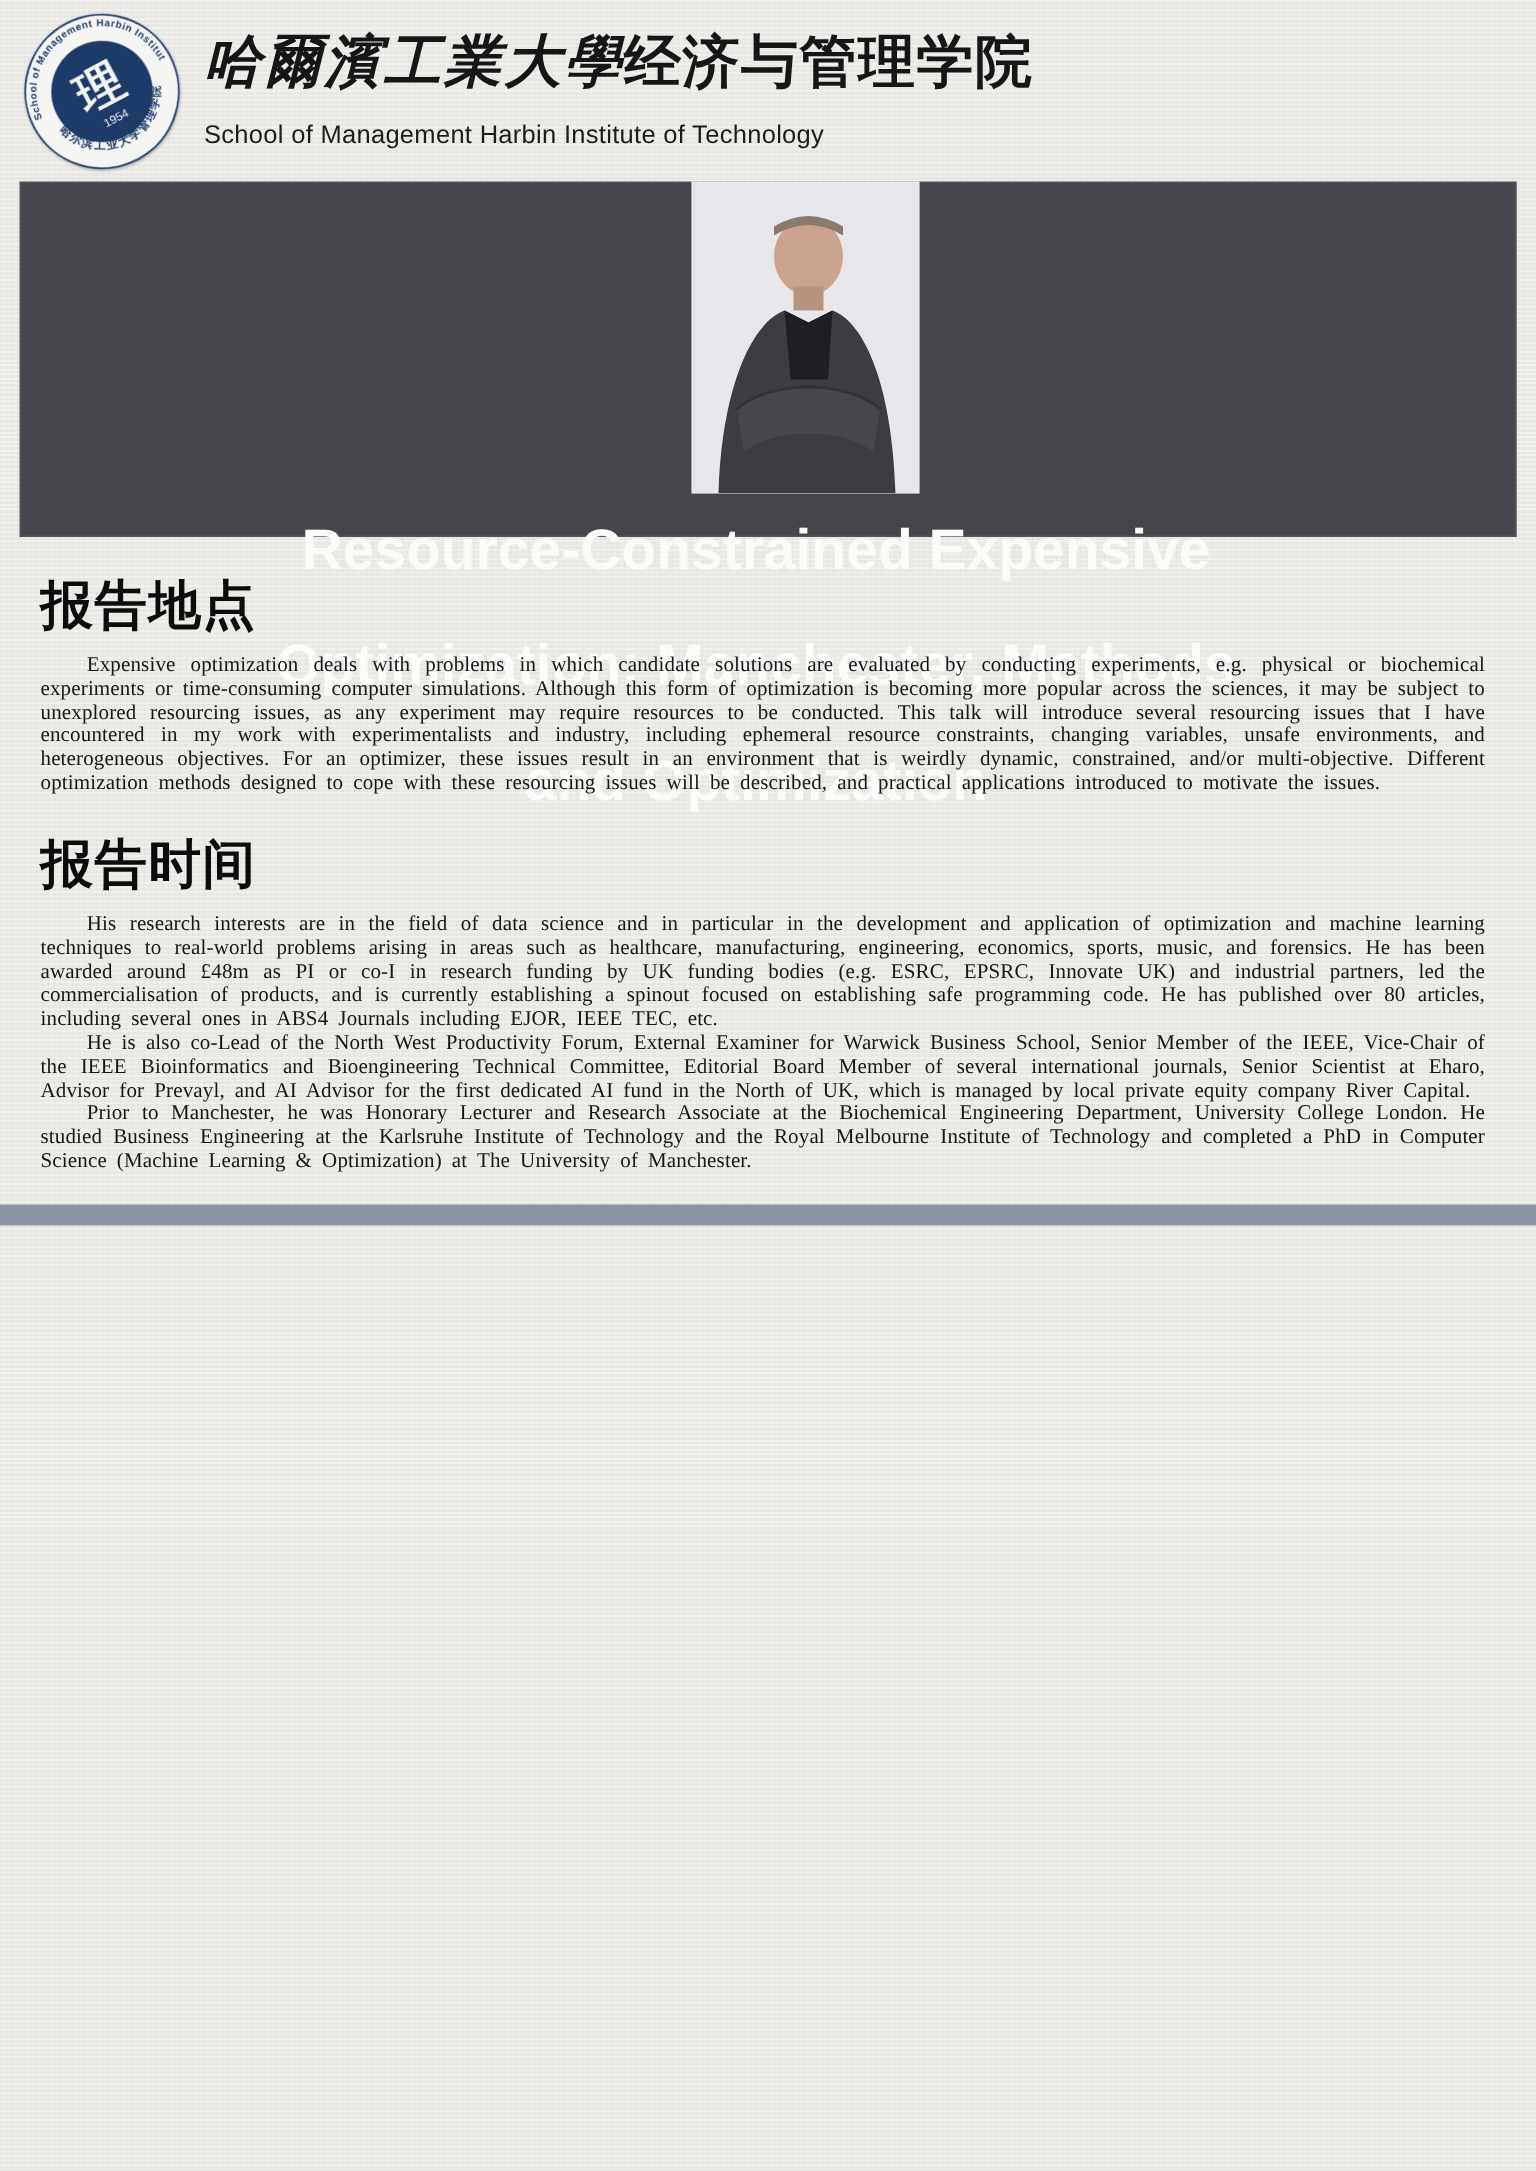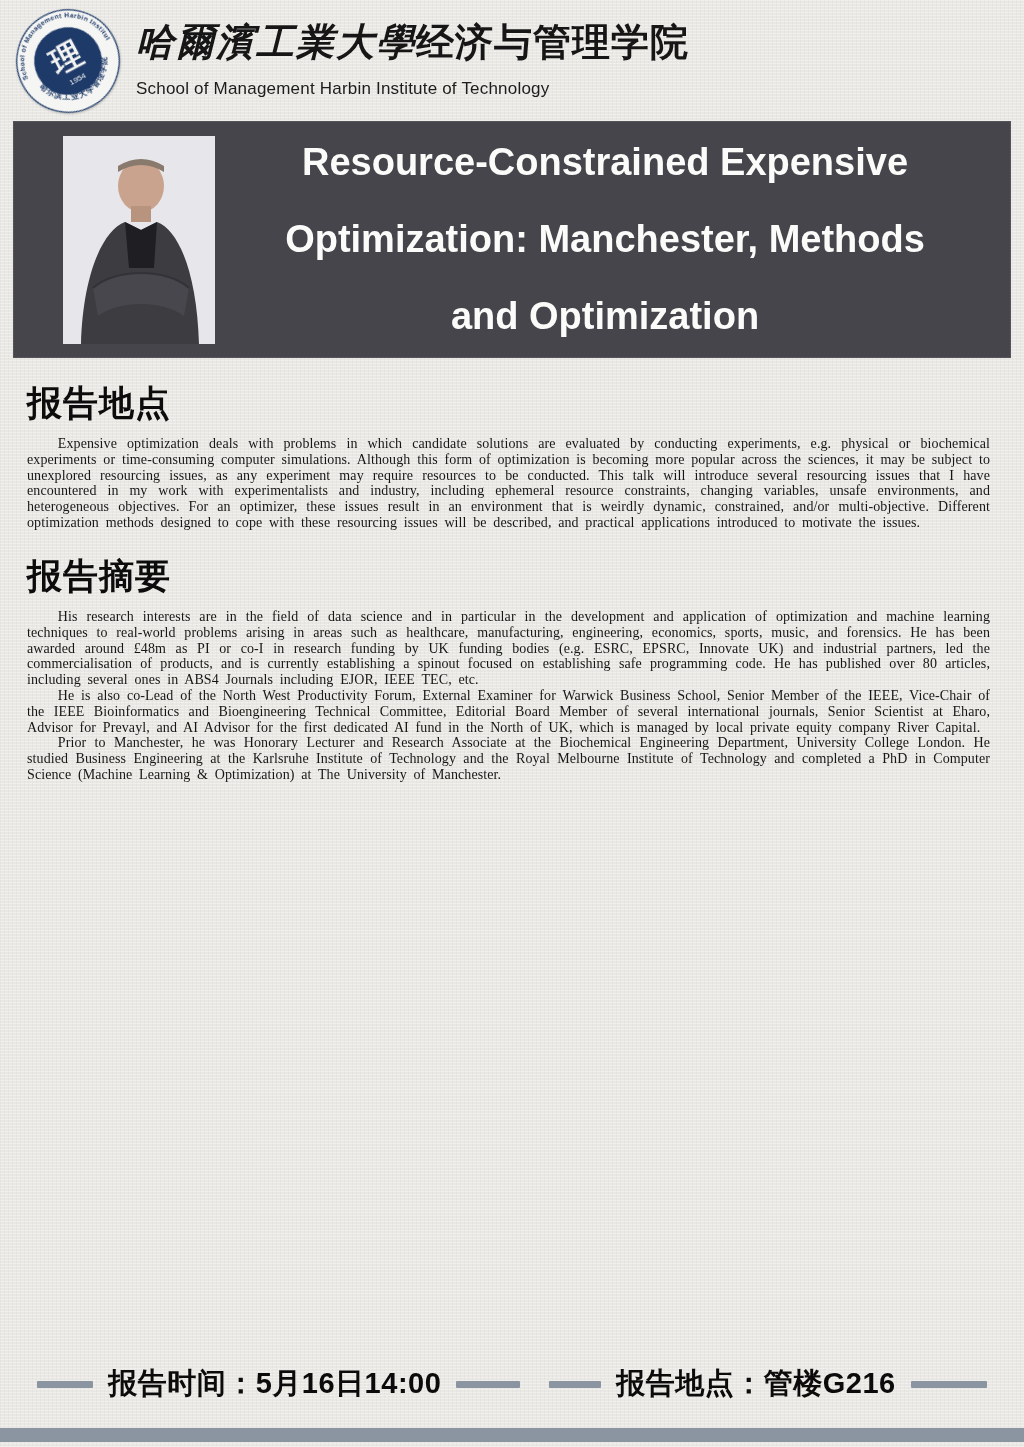--- a/index.html
+++ b/index.html
@@ -167,21 +167,21 @@
       </svg>
     </div>
     <div class="brand">
       <div class="brand-cn">
         <span class="calli">哈爾濱工業大學</span><span class="gothic">经济与管理学院</span>
       </div>
       <div class="brand-en">School of Management Harbin Institute of Technology</div>
     </div>
   </header>
 
-  <section class="banner" style="background: rgb(70, 69, 75);">
+  <section class="banner" style="background: rgb(70, 69, 75); flex-direction: column;">
     <div class="photo">
       <svg viewBox="0 0 152 208" width="152" height="208">
         <rect width="152" height="208" fill="#ebebee"></rect>
         <rect width="152" height="208" fill="#e2e2e7" opacity="0.45"></rect>
         <ellipse cx="78" cy="50" rx="23" ry="26" fill="#c9a38d"></ellipse>
         <path d="M 55 36 Q 78 22 101 36 L 101 30 Q 78 16 55 30 Z" fill="#8a7a6d"></path>
         <rect x="68" y="70" width="20" height="16" fill="#b8937e"></rect>
         <path d="M 18 208 C 20 138 40 94 62 86 L 78 94 L 94 86 C 116 94 134 138 136 208 Z" fill="#3d3c41"></path>
         <path d="M 62 86 L 78 94 L 94 86 L 91 132 L 66 132 Z" fill="#1e1e23"></path>
         <path d="M 30 152 C 52 132 104 132 126 152 L 121 180 C 100 164 56 164 35 180 Z" fill="#48474d"></path>
@@ -194,30 +194,22 @@
       <span class="tline">and Optimization</span>
     </h1>
   </section>
 
   <section class="section">
     <h2 class="section-heading">报告地点</h2>
     <p>Expensive optimization deals with problems in which candidate solutions are evaluated by conducting experiments, e.g. physical or biochemical experiments or time-consuming computer simulations. Although this form of optimization is becoming more popular across the sciences, it may be subject to unexplored resourcing issues, as any experiment may require resources to be conducted. This talk will introduce several resourcing issues that I have encountered in my work with experimentalists and industry, including ephemeral resource constraints, changing variables, unsafe environments, and heterogeneous objectives. For an optimizer, these issues result in an environment that is weirdly dynamic, constrained, and/or multi-objective. Different optimization methods designed to cope with these resourcing issues will be described, and practical applications introduced to motivate the issues.</p>
   </section>
 
   <section class="section">
-    <h2 class="section-heading">报告摘要</h2>
+    <h2 class="section-heading">报告时间</h2>
     <p>His research interests are in the field of data science and in particular in the development and application of optimization and machine learning techniques to real-world problems arising in areas such as healthcare, manufacturing, engineering, economics, sports, music, and forensics. He has been awarded around £48m as PI or co-I in research funding by UK funding bodies (e.g. ESRC, EPSRC, Innovate UK) and industrial partners, led the commercialisation of products, and is currently establishing a spinout focused on establishing safe programming code. He has published over 80 articles, including several ones in ABS4 Journals including EJOR, IEEE TEC, etc.</p>
     <p>He is also co-Lead of the North West Productivity Forum, External Examiner for Warwick Business School, Senior Member of the IEEE, Vice-Chair of the IEEE Bioinformatics and Bioengineering Technical Committee, Editorial Board Member of several international journals, Senior Scientist at Eharo, Advisor for Prevayl, and AI Advisor for the first dedicated AI fund in the North of UK, which is managed by local private equity company River Capital.</p>
     <p>Prior to Manchester, he was Honorary Lecturer and Research Associate at the Biochemical Engineering Department, University College London.  He studied Business Engineering at the Karlsruhe Institute of Technology and the Royal Melbourne Institute of Technology and completed a PhD in Computer Science (Machine Learning &amp; Optimization) at The University of Manchester.</p>
   </section>
 
-  <footer class="footer-row">
-    <span class="dash dash-a" style="background: rgb(139, 149, 162);"></span>
-    <span class="footer-text">报告时间：5月16日14:00</span>
-    <span class="dash dash-b" style="background: rgb(139, 149, 162);"></span>
-    <span class="dash dash-c" style="background: rgb(139, 149, 162);"></span>
-    <span class="footer-text">报告地点：管楼G216</span>
-    <span class="dash dash-d" style="background: rgb(139, 149, 162);"></span>
-  </footer>
 
   <div class="bottom-bar" style="background: rgb(139, 149, 162);"></div>
 
 </div>
 
 </body></html>

